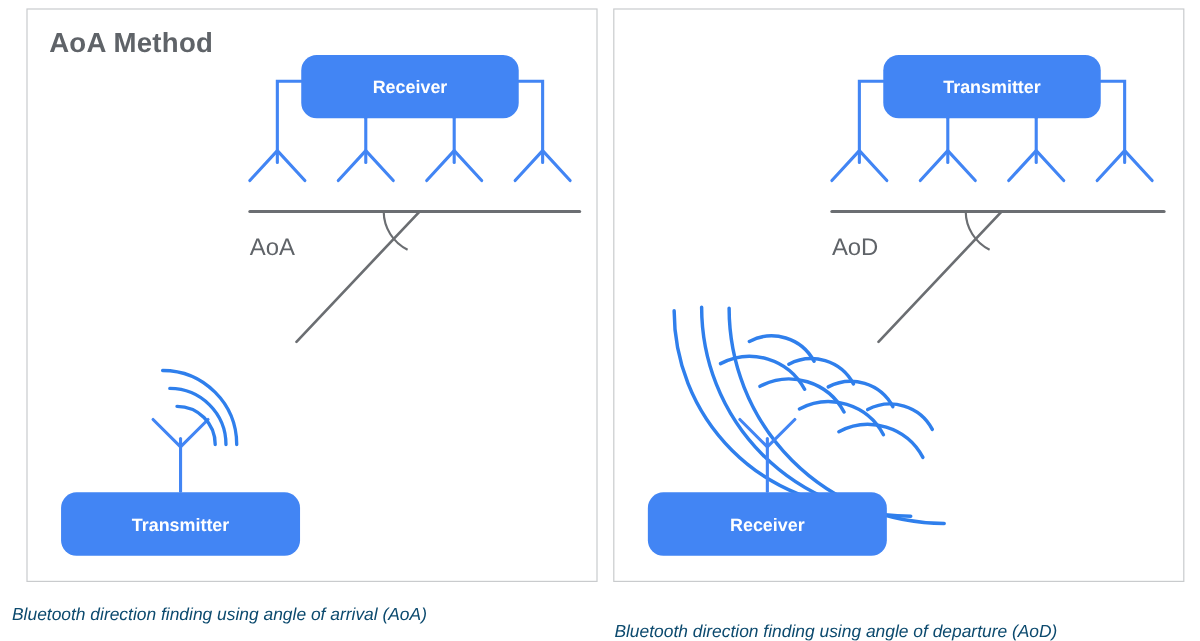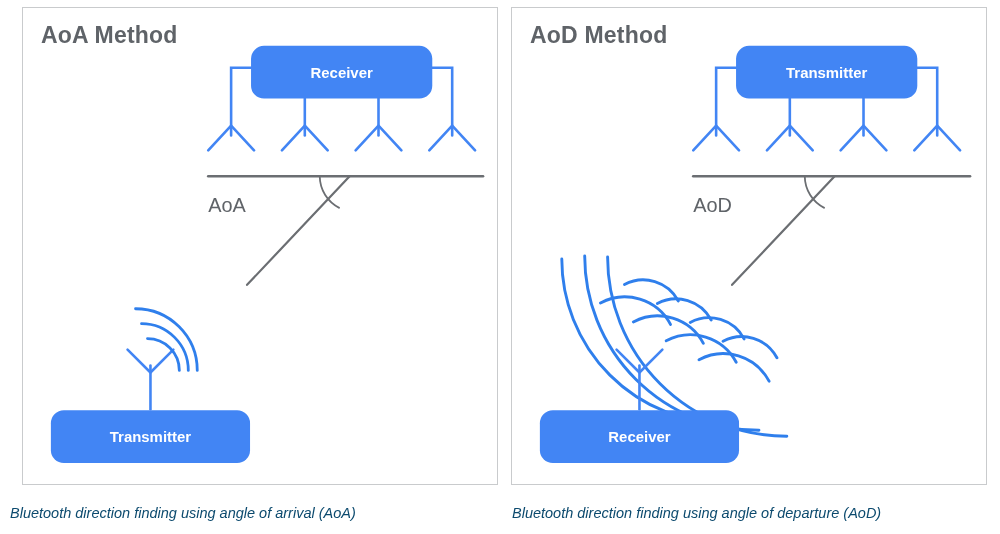--- a/index.html
+++ b/index.html
@@ -52,21 +52,21 @@
 
   .caption {
     position: absolute;
     top: 505px;
     font-size: 14.5px;
     font-style: italic;
     color: #0c4a6e;
     white-space: nowrap;
   }
   #caption-aoa { left: 10px; }
-  #caption-aod { left: 512px; }
+  #caption-aod { left: 512px; margin-top: 14px; }
 
   .box-label {
     font-family: "Liberation Sans", sans-serif;
     font-size: 15px;
     font-weight: bold;
     fill: #ffffff;
   }
   .angle-label {
     font-family: "Liberation Sans", sans-serif;
     font-size: 20px;
@@ -122,21 +122,20 @@
         <path d="M 119 317 A 47 47 0 0 1 166 364"></path>
         <path d="M 125 332 A 32 32 0 0 1 157 364"></path>
       </g>
 
       <rect x="28" y="404" width="200" height="53" rx="13" ry="13" fill="#4285f4"></rect>
       <text class="box-label" x="128" y="436" text-anchor="middle">Transmitter</text>
     </svg>
   </div>
 
   <div class="panel" id="panel-aod">
-    <div class="panel-title">AoD Method</div>
 
     <svg class="panel-svg" viewBox="0 0 476 478">
 
       <g stroke="#4285f4" stroke-width="2.6" fill="none" stroke-linecap="round">
         <path d="M 225 60 L 205 60 L 205 128"></path>
         <path d="M 407 60 L 427 60 L 427 128"></path>
         <path d="M 279 91 L 279 128"></path>
         <path d="M 353 91 L 353 128"></path>
         <path d="M 205 118 L 182 143 M 205 118 L 228 143"></path>
         <path d="M 279 118 L 256 143 M 279 118 L 302 143"></path>

